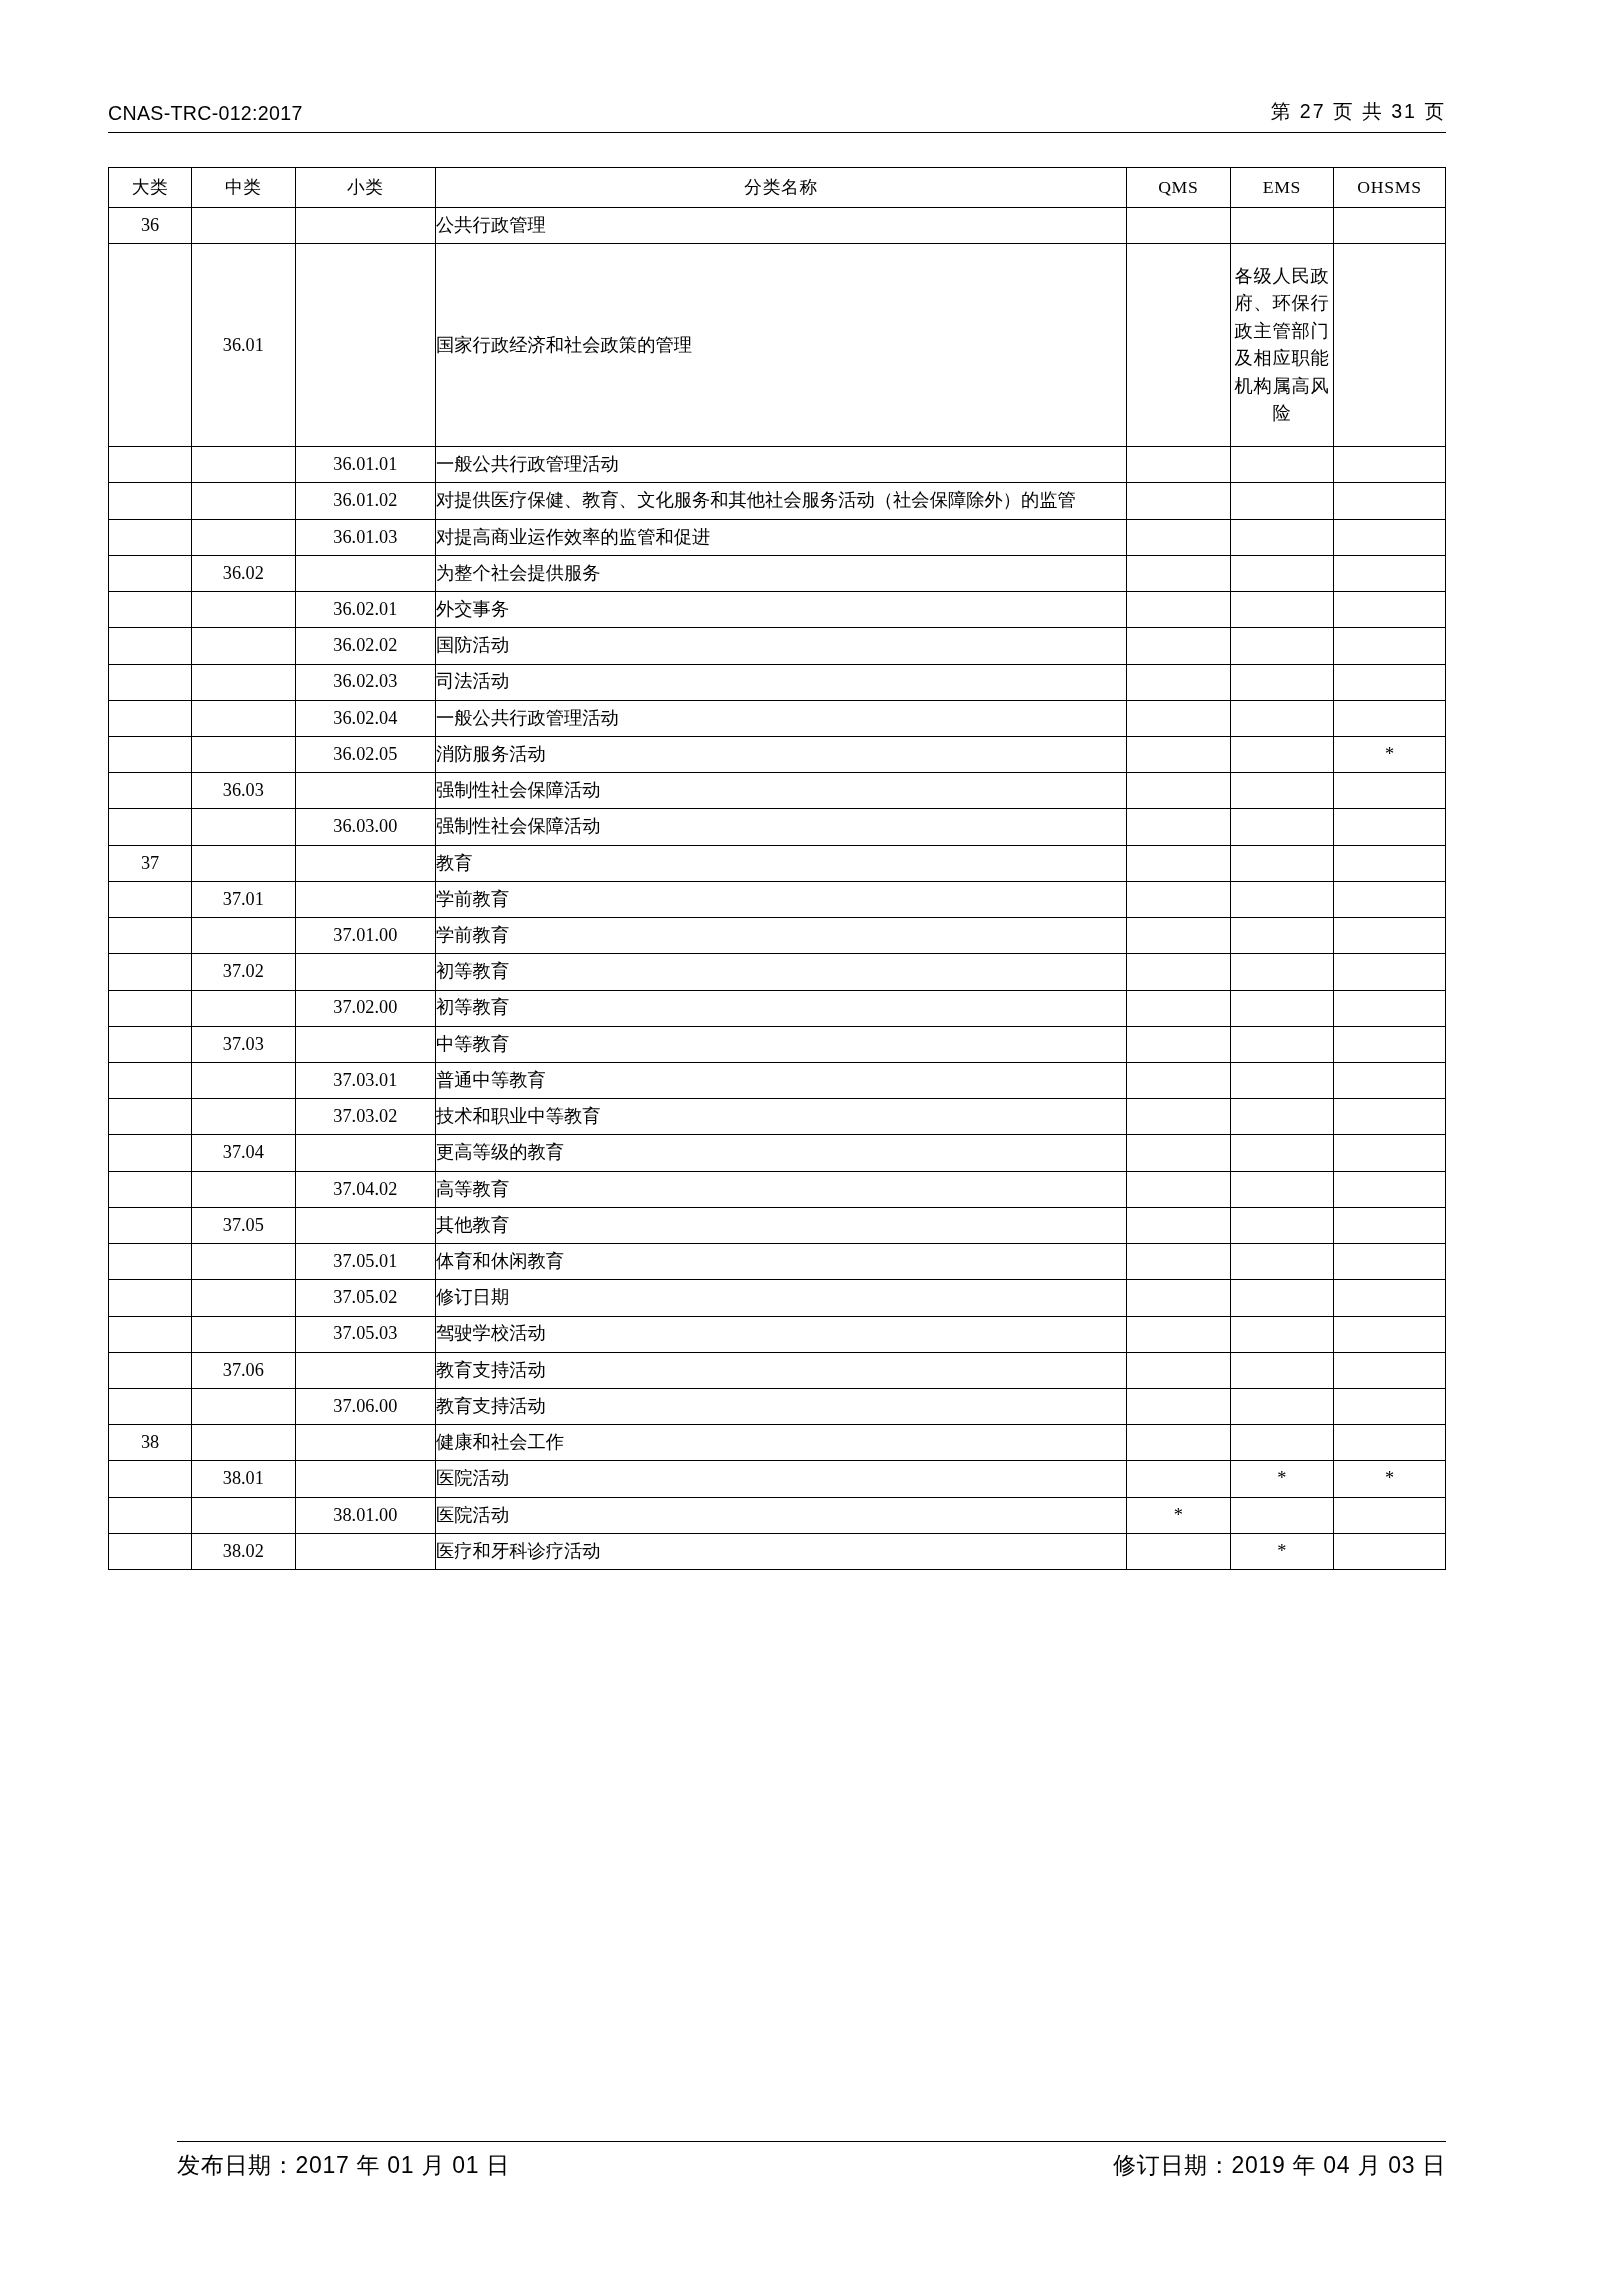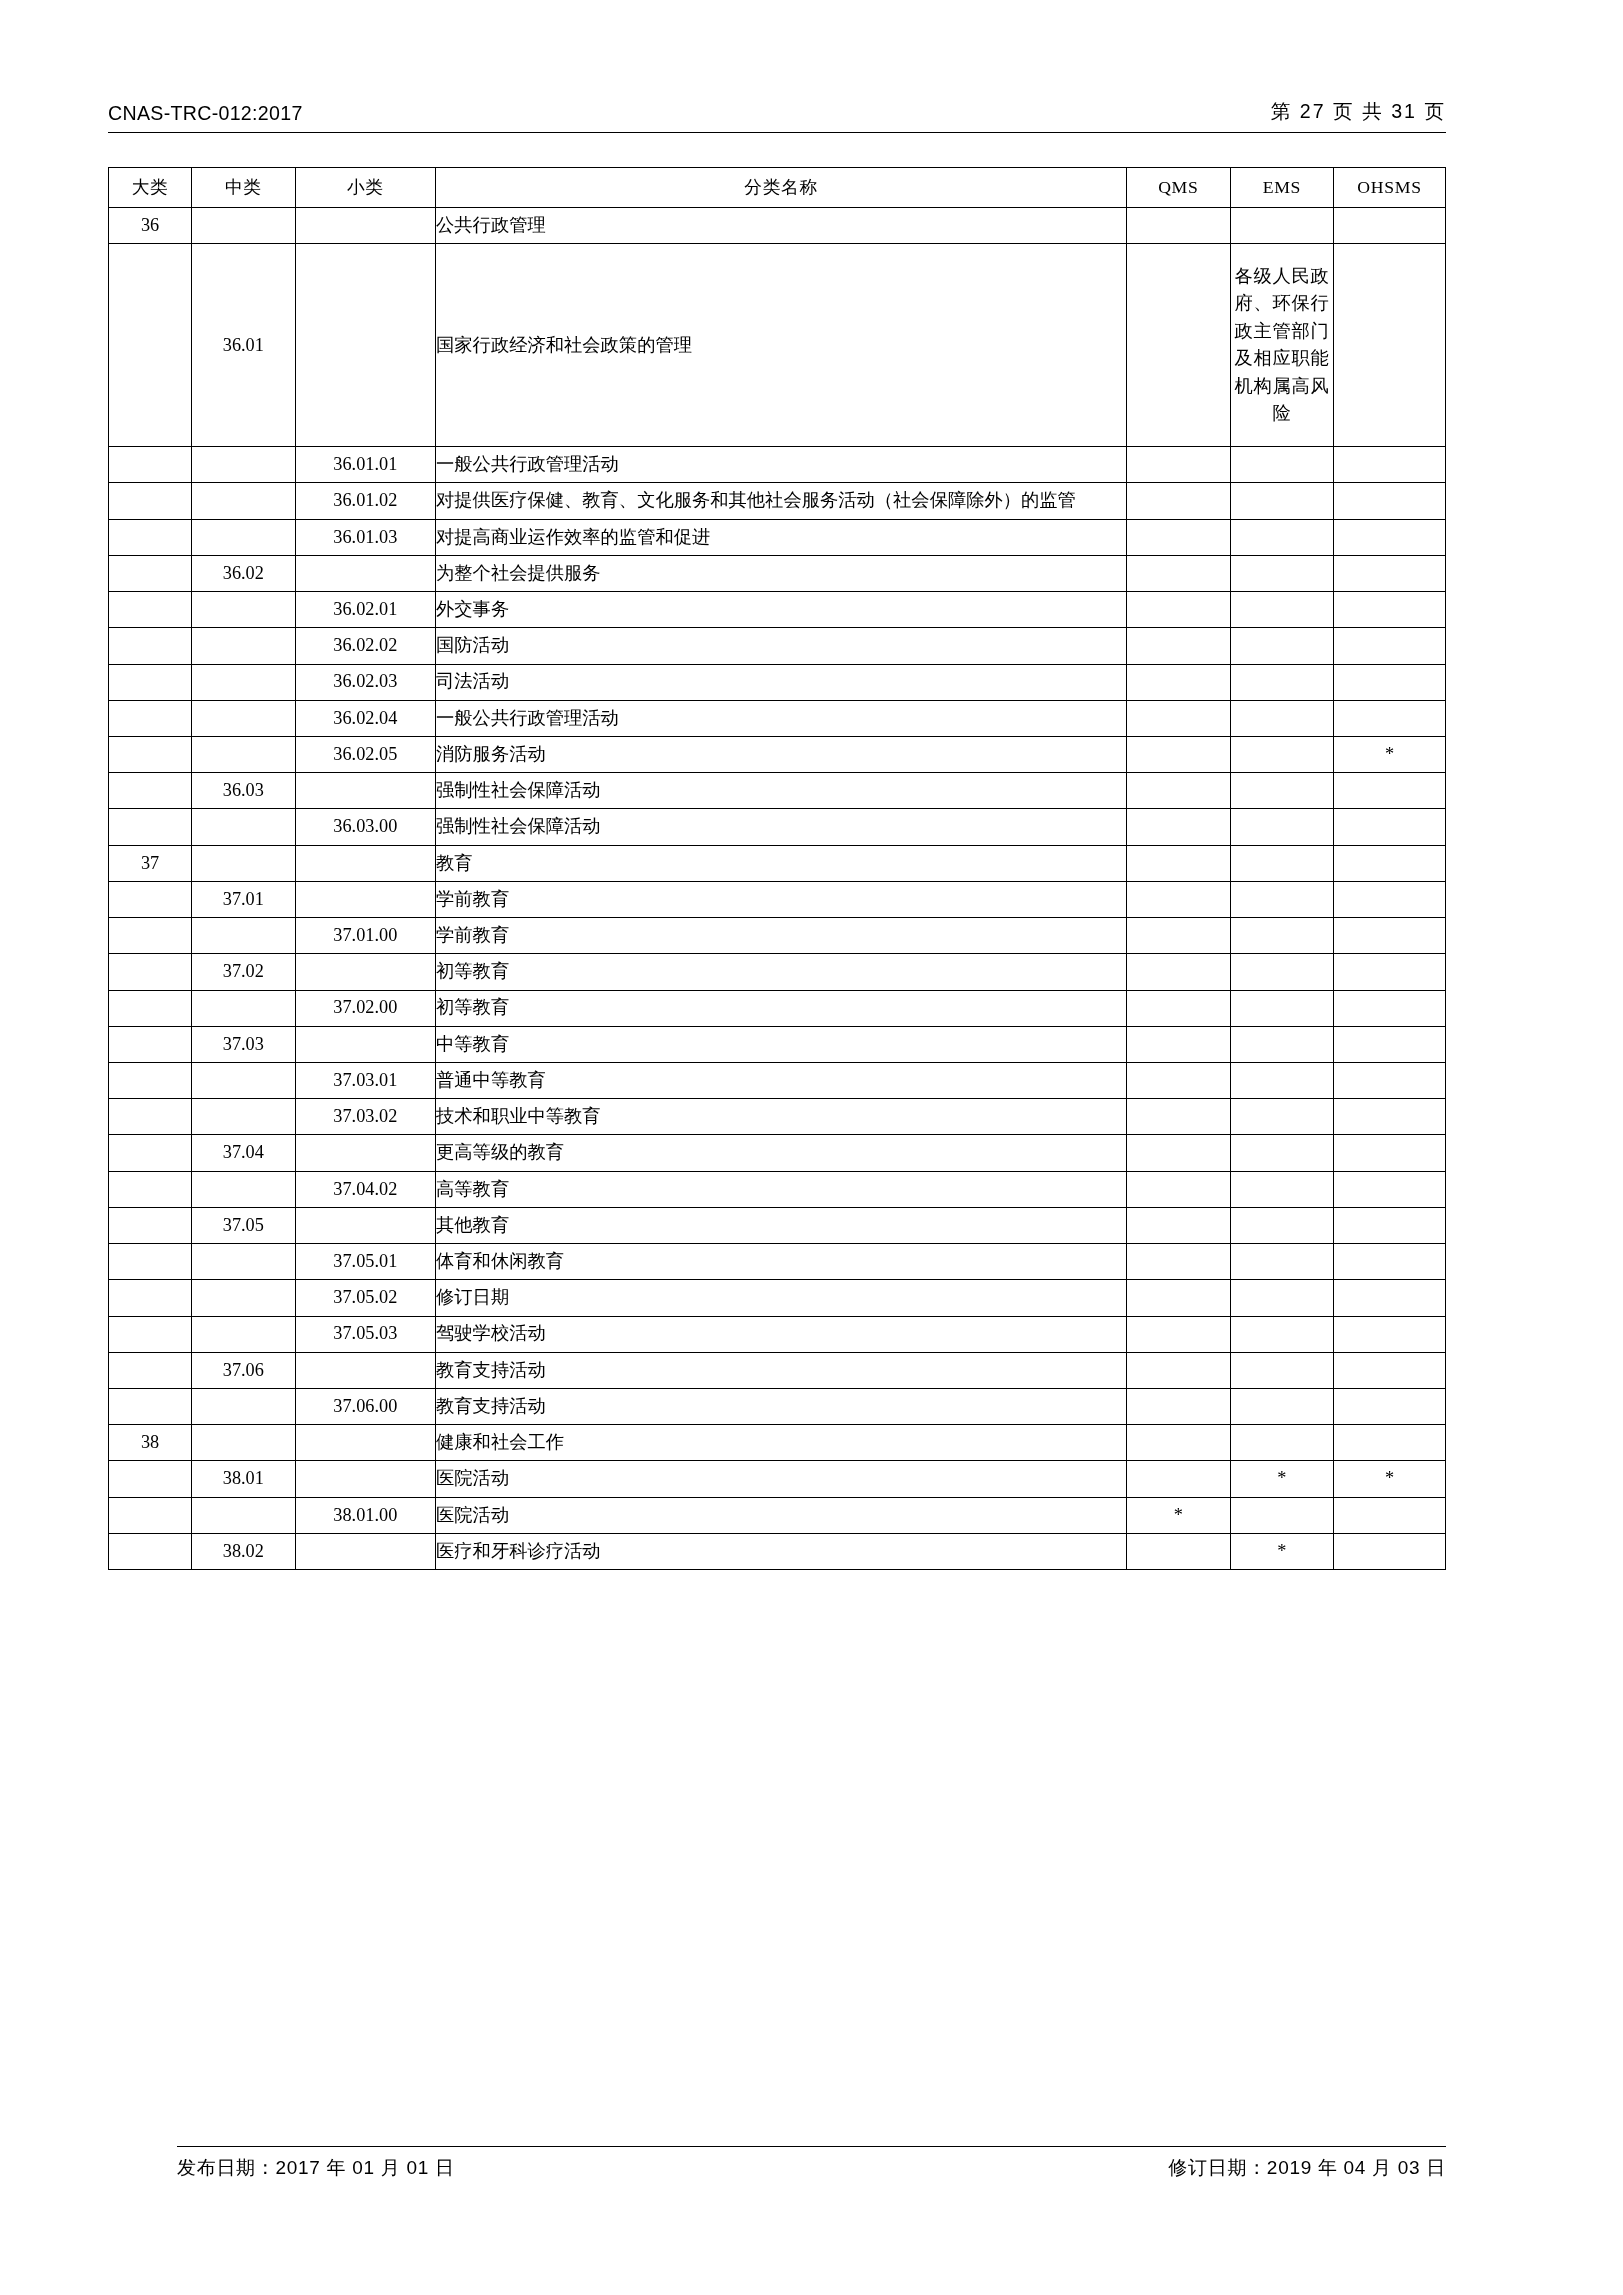--- a/index.html
+++ b/index.html
@@ -80,21 +80,21 @@
   
   .footer {
     position: absolute;
     left: 177px;
     right: 177px;
     bottom: 114px;
     border-top: 1.6px solid #000;
     padding-top: 7.9px;
     display: flex;
     justify-content: space-between;
-    font-size: 19px;
+    font-size: 23px;
     font-family: "Liberation Sans", sans-serif;
     letter-spacing: 0.7px;
   }
 </style>
 </head>
 <body>
 
 <div class="page">
 
   <div class="header">

